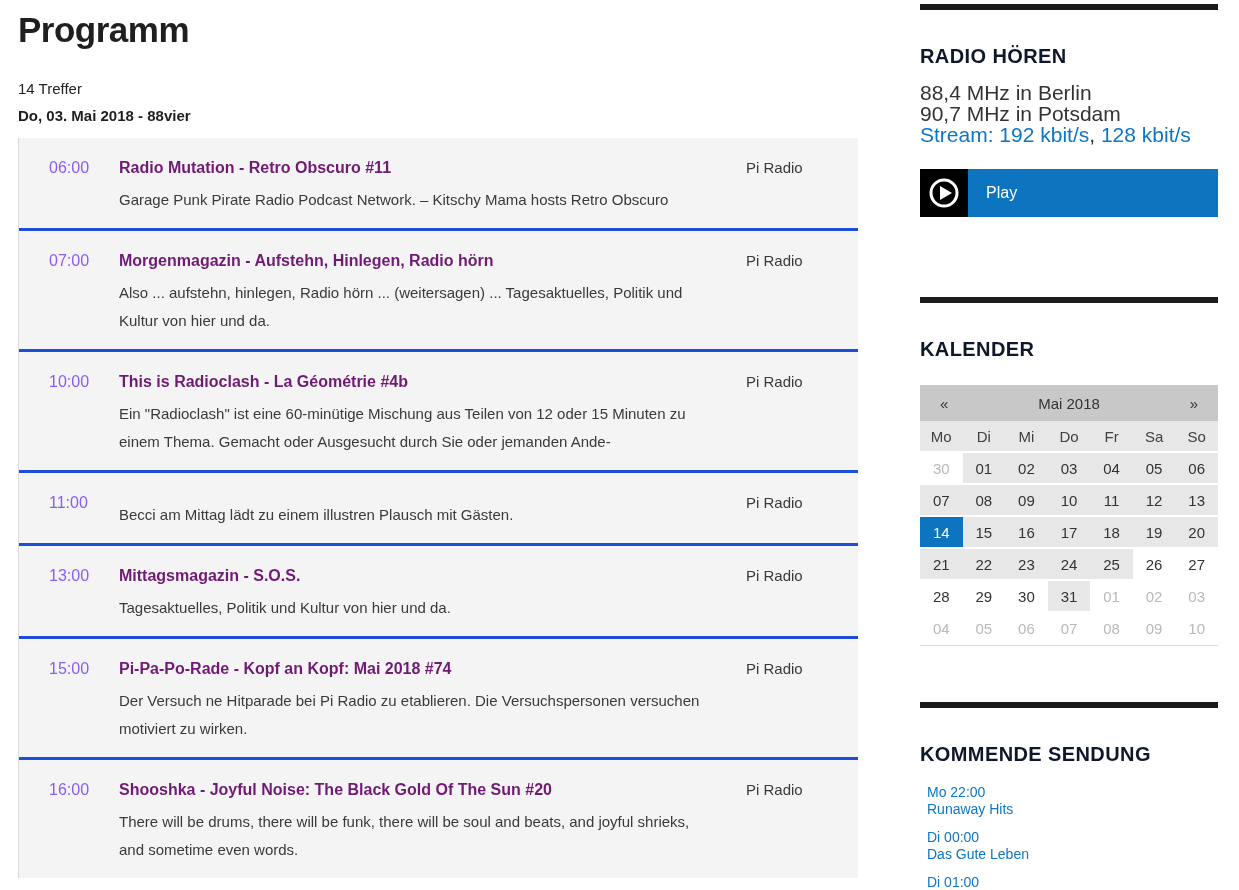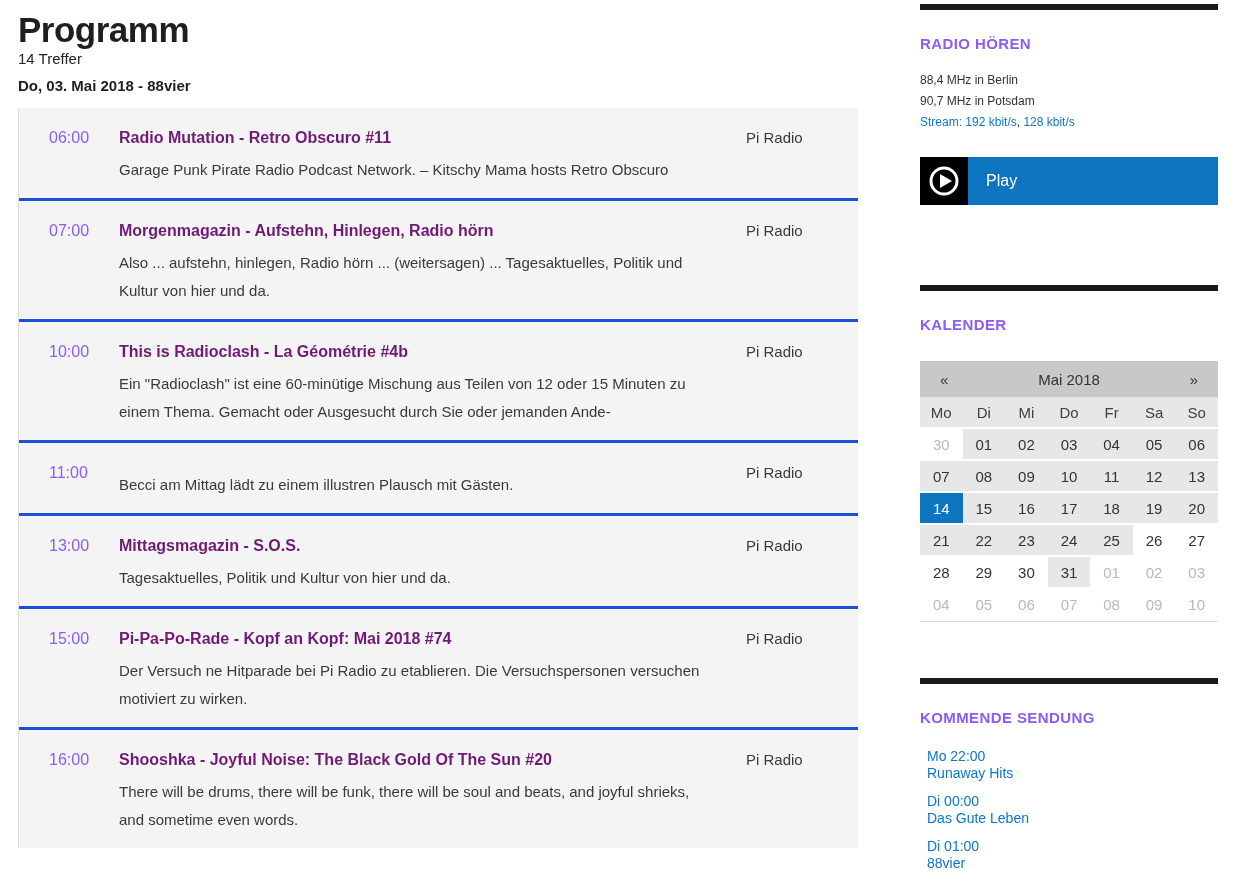--- a/index.html
+++ b/index.html
@@ -3,40 +3,40 @@
 <meta charset="utf-8">
 <style>
   * { box-sizing: border-box; margin: 0; padding: 0; }
   html,body { width:1239px; height:890px; overflow:hidden; background:#fff;
     font-family:"Liberation Sans", sans-serif; color:#333; }
   a { text-decoration:none; cursor:pointer; }
 
   .main { position:absolute; left:18px; top:0; width:840px; }
   h1.page-title { font-size:35px; line-height:40px; font-weight:700; color:#1f1f1f;
     letter-spacing:-0.5px; margin-top:10px; }
-  .results { font-size:15px; line-height:18px; color:#222; }
+  .results { margin-top:30px; font-size:15px; line-height:18px; color:#222; }
   .date-head { margin-top:9px; font-size:15px; line-height:18px; font-weight:700; color:#1f1f1f; }
   .entries { margin-top:13px; border-left:1px solid #dcdcdc; }
   .entry { display:flex; background:#f4f4f4; padding:20px 0 14px; }
   .entry + .entry { border-top:3px solid #1d4ed8; }
   .time { width:100px; padding-left:30px; font-size:16px; line-height:20px; color:#8b5cf6; flex:none; }
   .content { width:585px; flex:none; }
   .title { display:inline-block; font-size:16px; line-height:20px; font-weight:700; color:#701a75; }
   .desc { margin-top:8px; font-size:15px; line-height:28px; color:#3a3a3a;
     display:-webkit-box; -webkit-line-clamp:2; -webkit-box-orient:vertical; overflow:hidden;
     hyphens:auto; }
   .station { margin-left:auto; width:155px; padding-left:42px; font-size:15px;
     line-height:20px; color:#3a3a3a; flex:none; }
 
   .sidebar { position:absolute; left:920px; top:0; width:298px; }
   .bar { height:6px; background:#1b1b1b; }
   .bar-top { margin-top:4px; }
-  .side-h { margin-top:24px; font-size:15px; line-height:20px; font-weight:700;
-    color:#8b5cf6; letter-spacing:0.4px; }
-  .freqs { margin-top:16px; font-size:12px; line-height:21px; color:#333; }
+  .side-h { margin-top:36px; font-size:20px; line-height:20px; font-weight:700;
+    color:#0f172a; letter-spacing:0.4px; }
+  .freqs { margin-top:16px; font-size:21px; line-height:21px; color:#333; }
   .stream a { color:#0d76c7; }
   .play-btn { margin-top:24px; height:48px; display:flex; cursor:pointer; }
   .play-icon-box { width:48px; height:48px; background:#000; flex:none;
     display:flex; align-items:center; justify-content:center; }
   .play-rest { flex:1; background:#0d74c0; color:#fff; display:flex; align-items:center;
     padding-left:18px; font-size:16px; }
   .bar-2 { margin-top:80px; }
   .bar-3 { margin-top:56px; }
 
   .calendar { margin-top:26px; font-size:15px; border-bottom:1px solid #ddd; }

